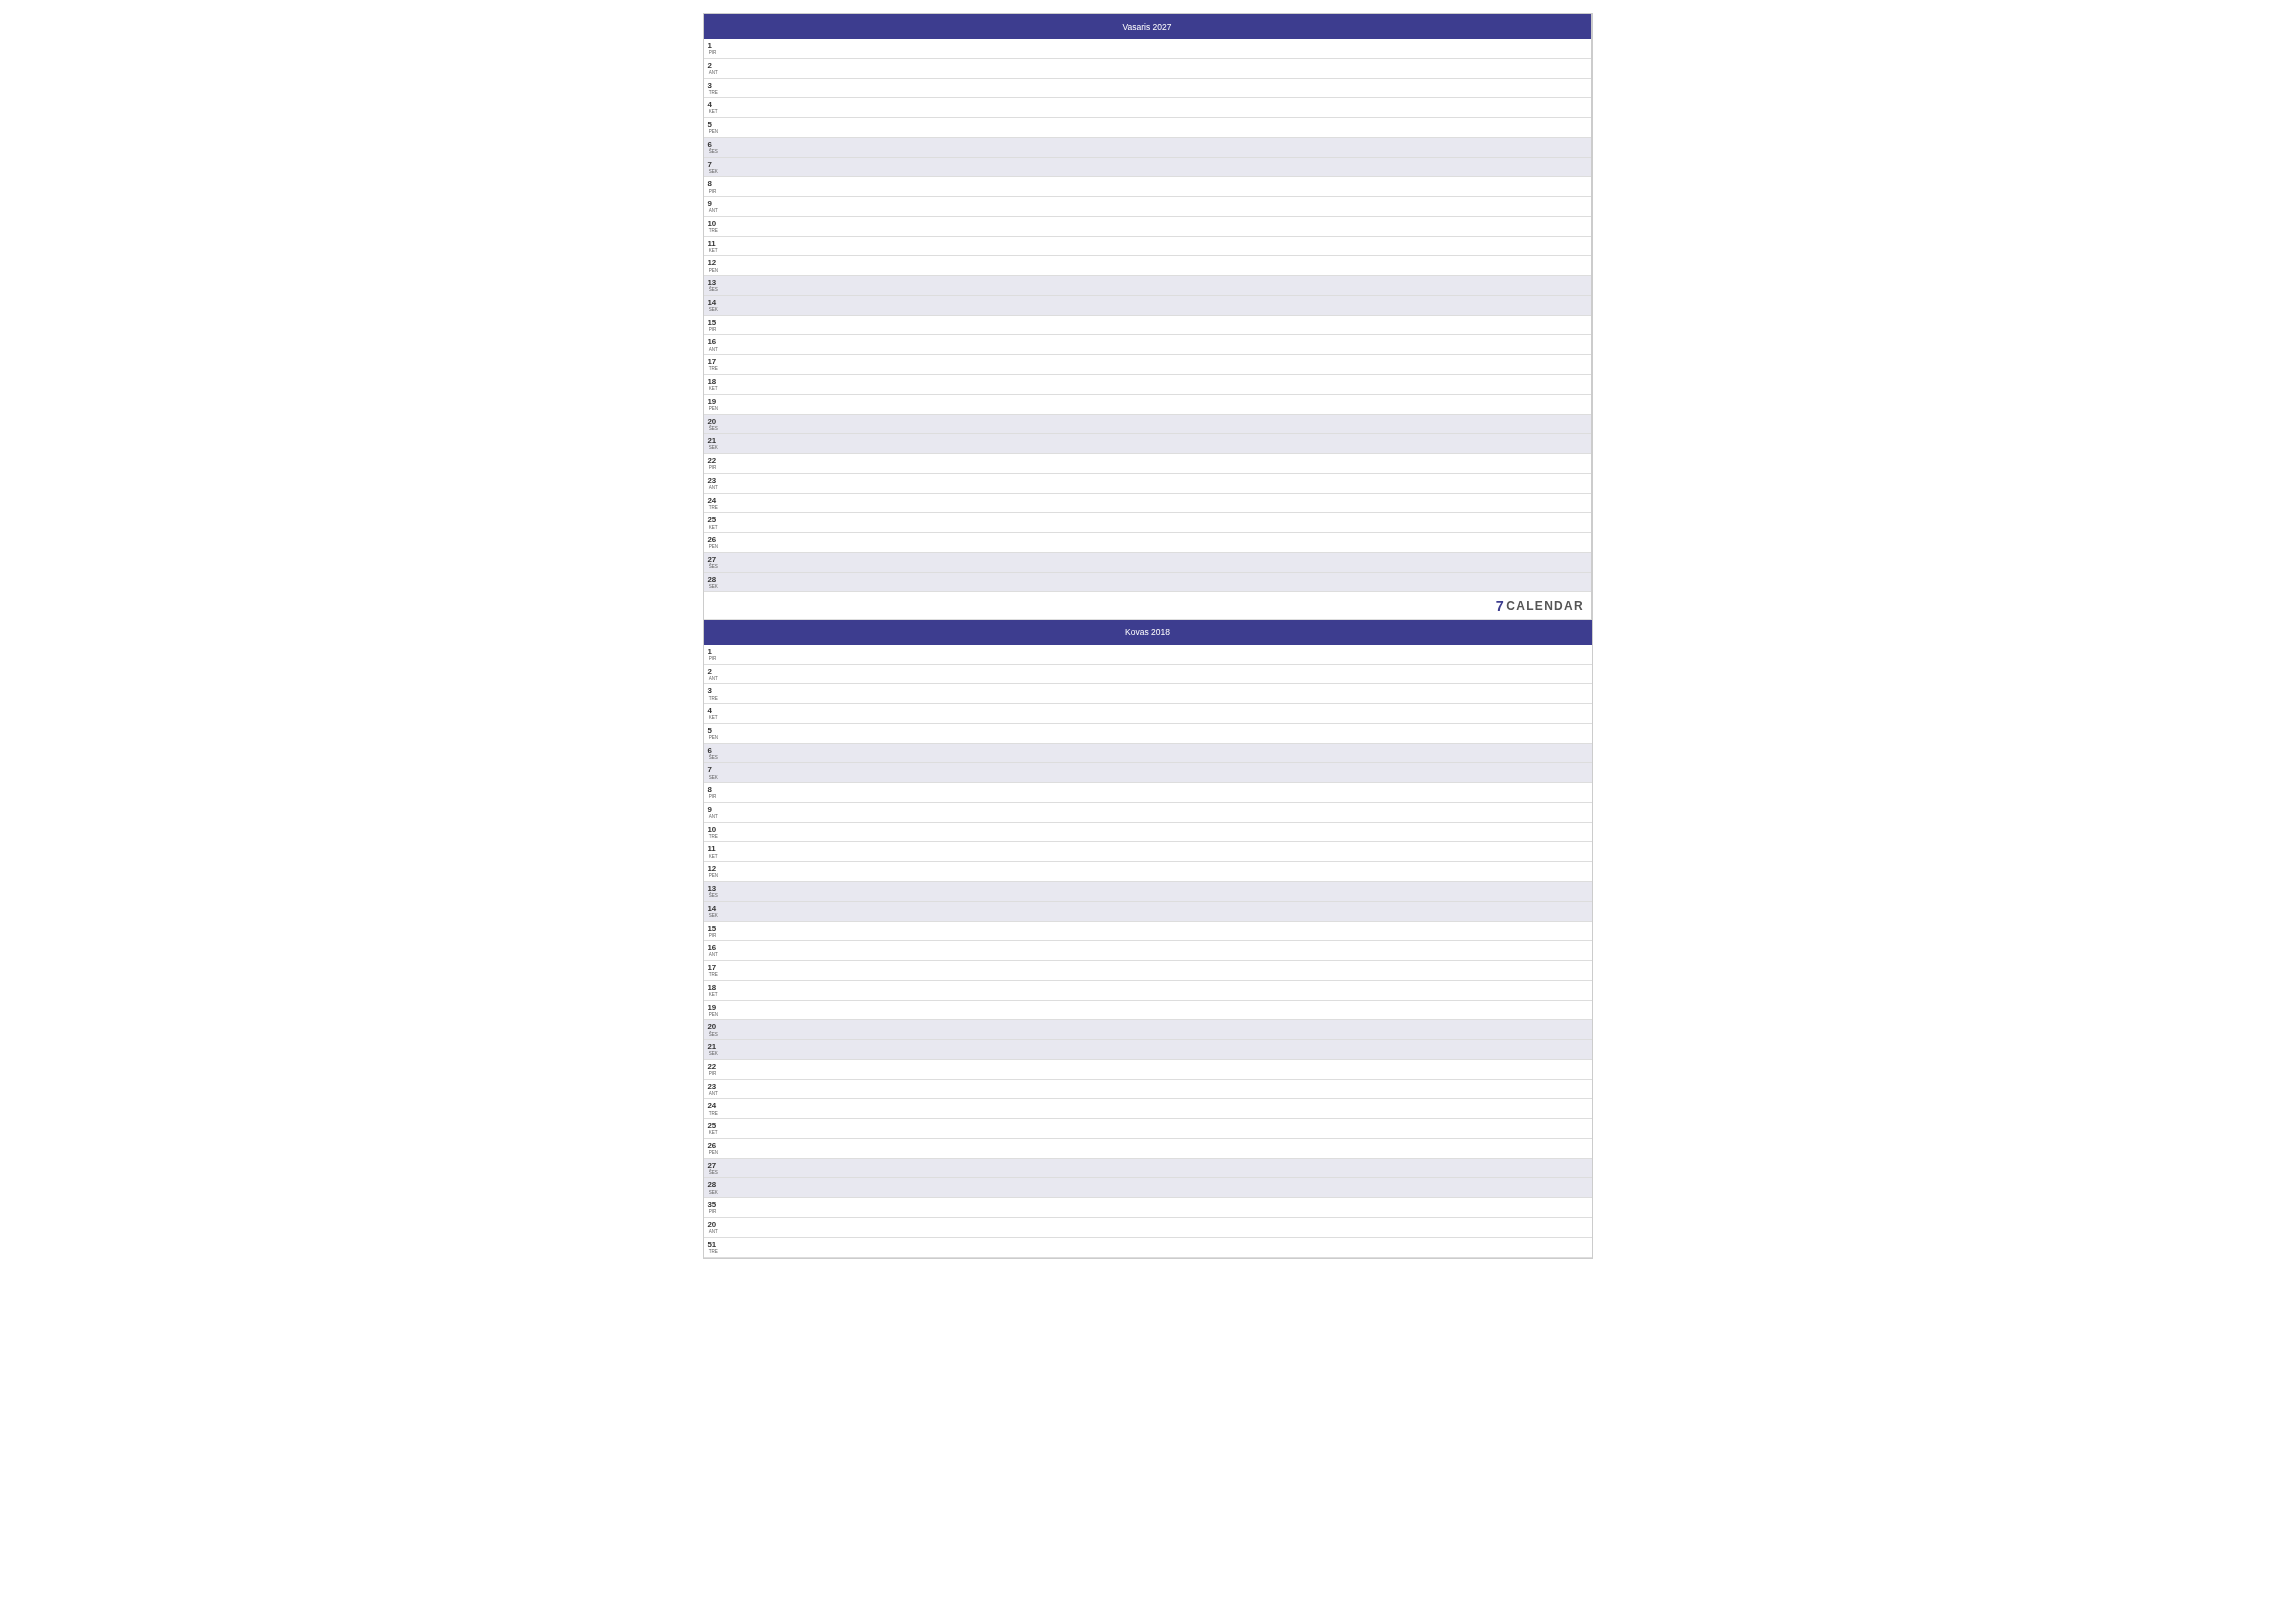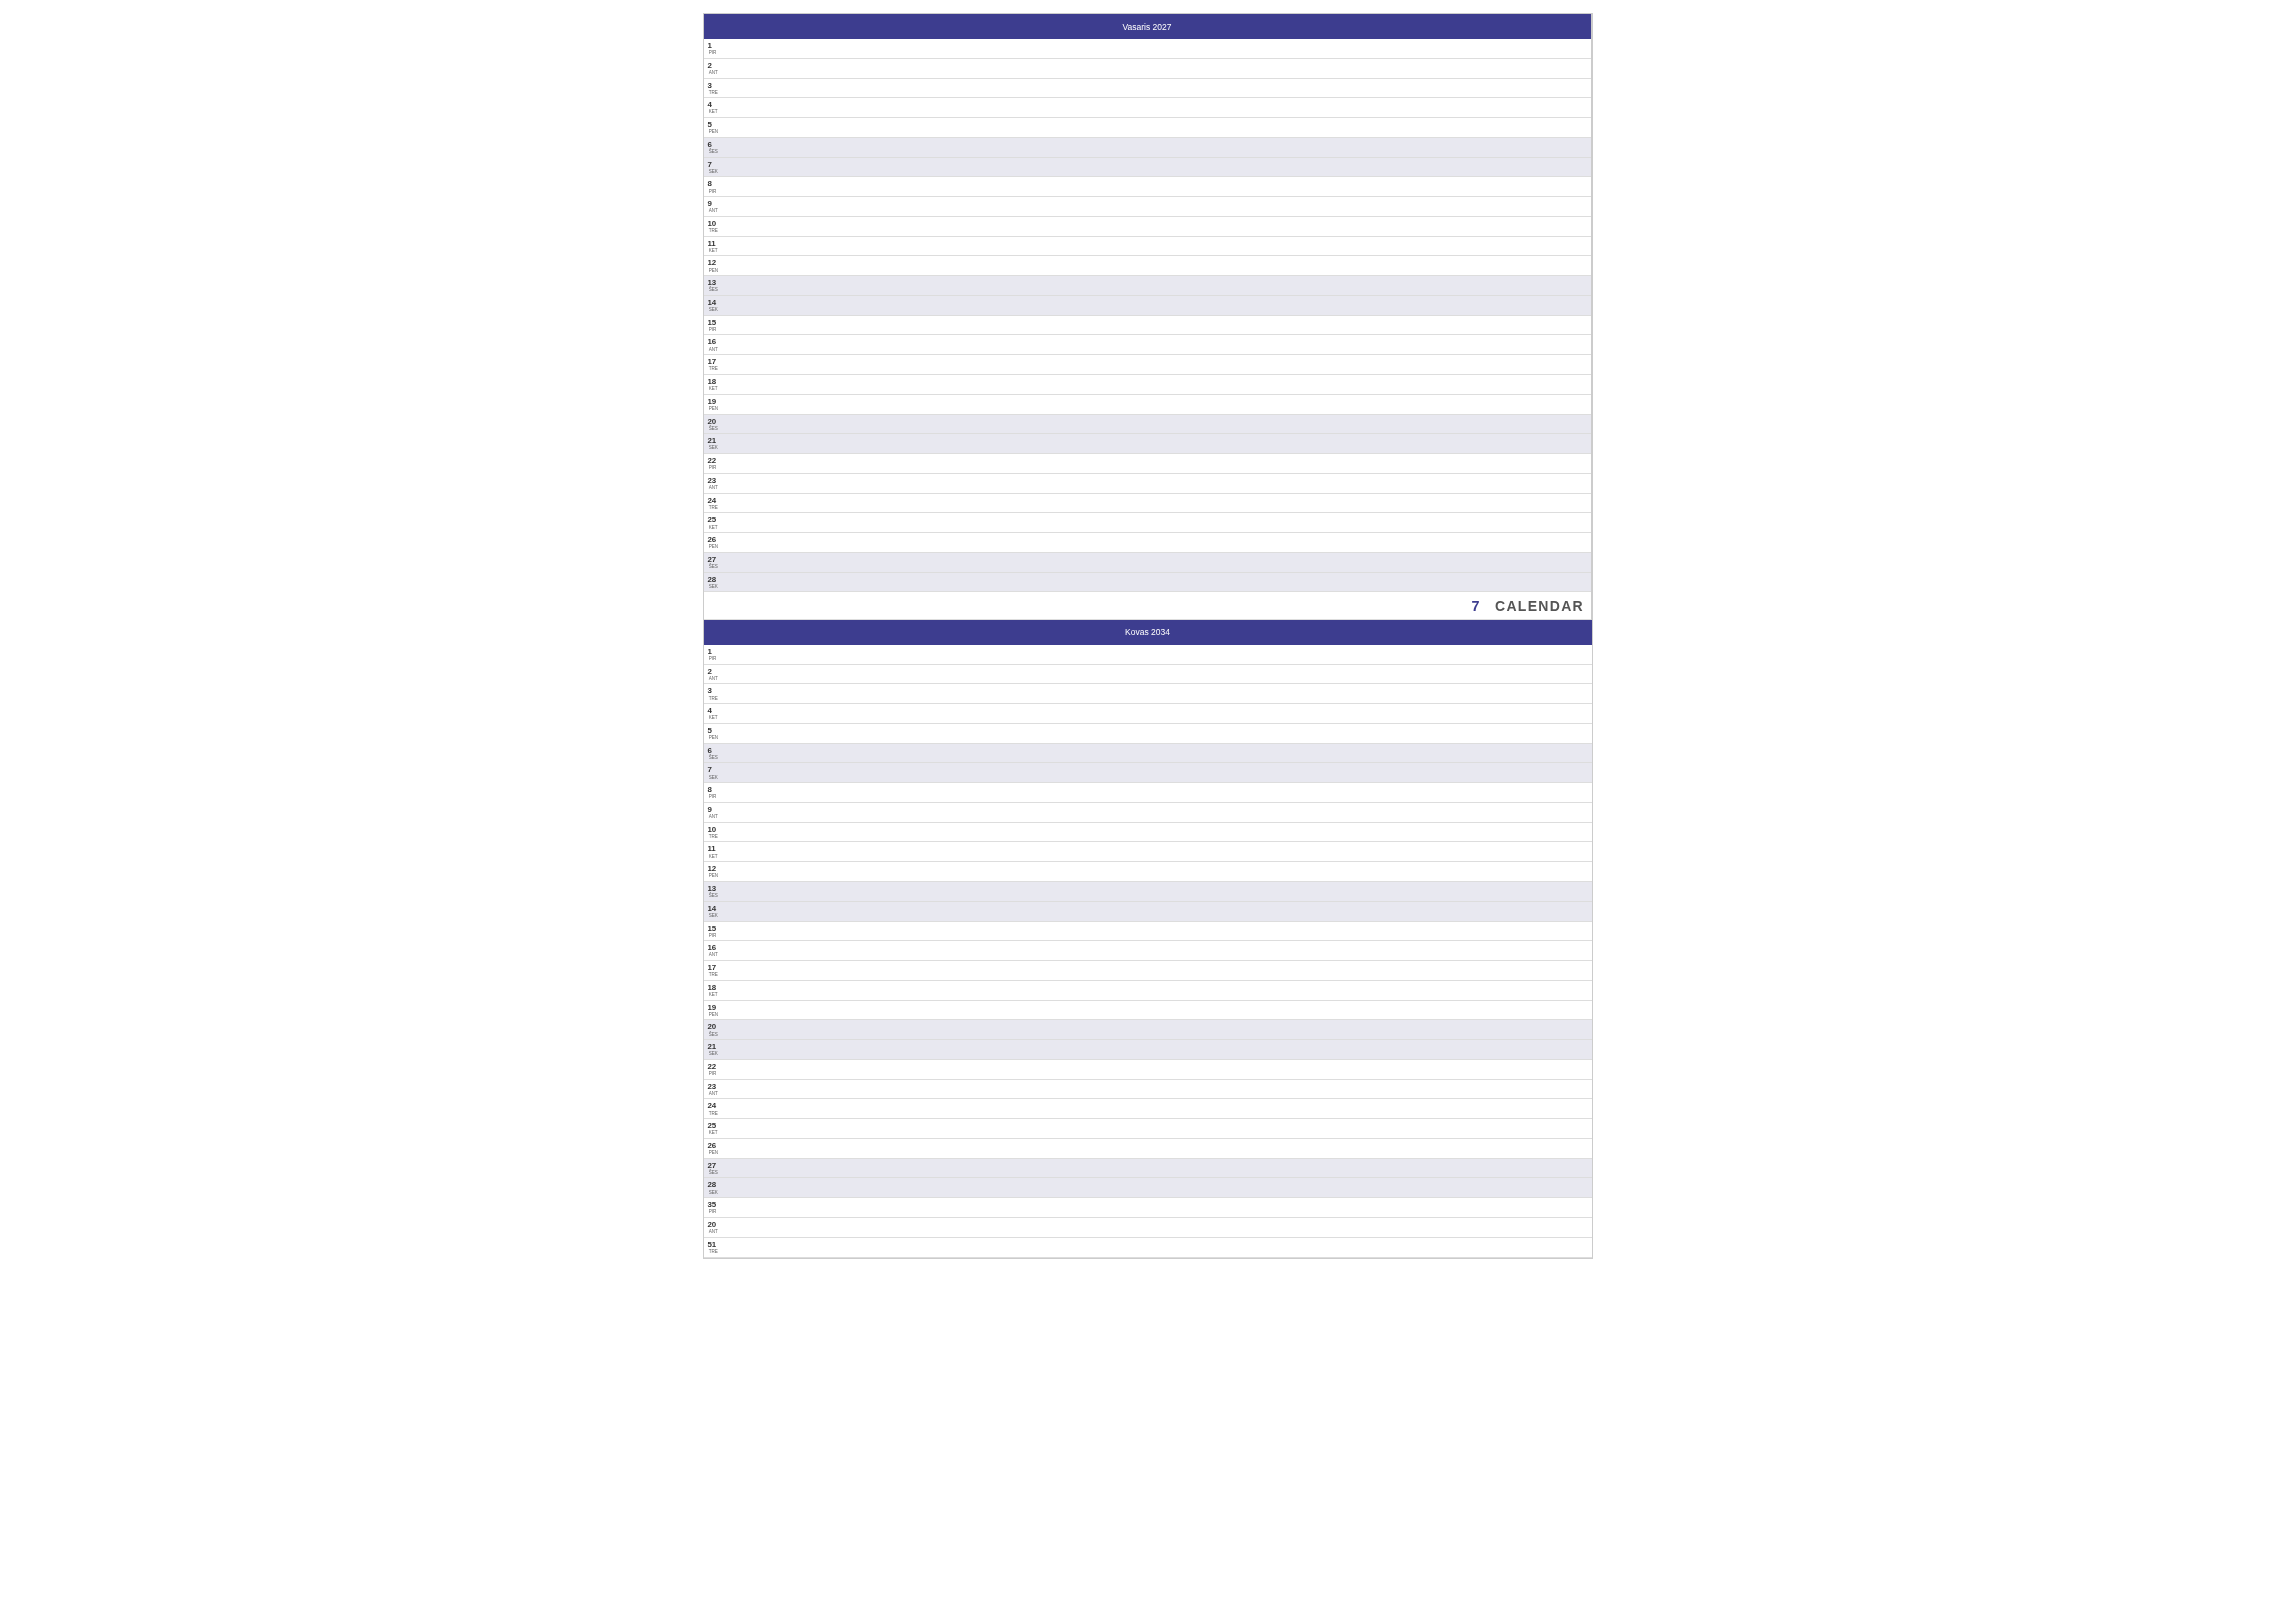--- a/index.html
+++ b/index.html
@@ -81,25 +81,24 @@
       display: flex;
       align-items: center;
       gap: 2.6px;
     }
     .brand-number {
       font-size: 14.4px;
       font-weight: bold;
       color: #3d3d8f;
     }
     .brand-text {
-      font-size: 14px;
+      font-size: 12px;
       font-weight: bold;
       color: #555;
       letter-spacing: 1.3px;
-      margin-left: 13px;
     }
   </style>
 </head>
 <body>
 
 <div class="page">
   <div class="calendar-grid">
 
     <div class="month-col">
       <div class="month-header">
@@ -278,21 +277,21 @@
       <div class="footer-area">
         <div class="footer-brand">
           <span class="brand-number">7</span>
           <span class="brand-text">CALENDAR</span>
         </div>
       </div>
     </div>
 
     <div class="month-col month-right">
       <div class="month-header">
-        <span>Kovas 2034</span>
+        <span>Kovas 2018</span>
       </div>
       <div id="kovas-days">
           <div class="day-row">
             <div class="day-label">
               <span class="day-number">1</span>
               <span class="day-name">PIR</span>
             </div>
           </div>
           <div class="day-row">
             <div class="day-label">

